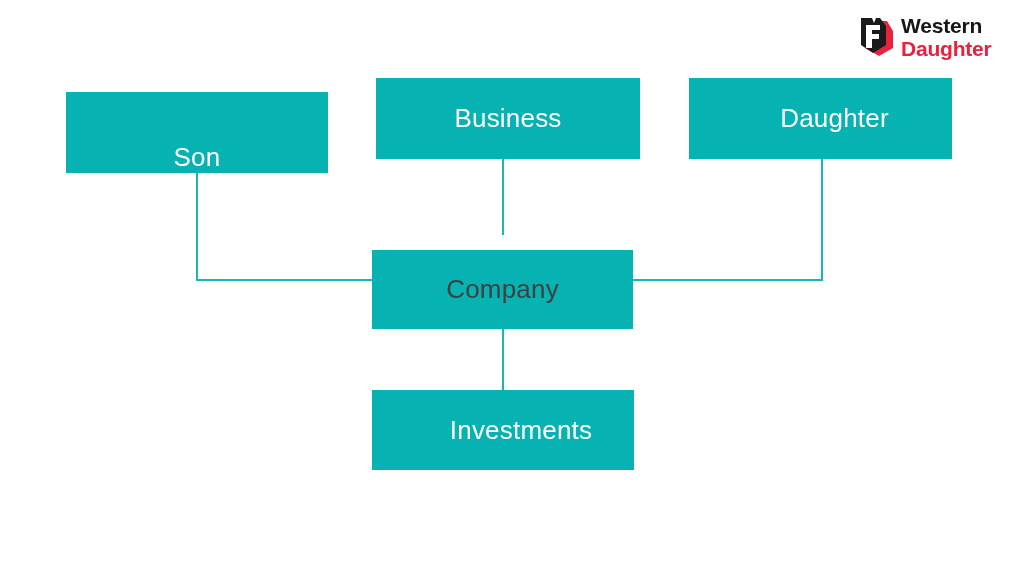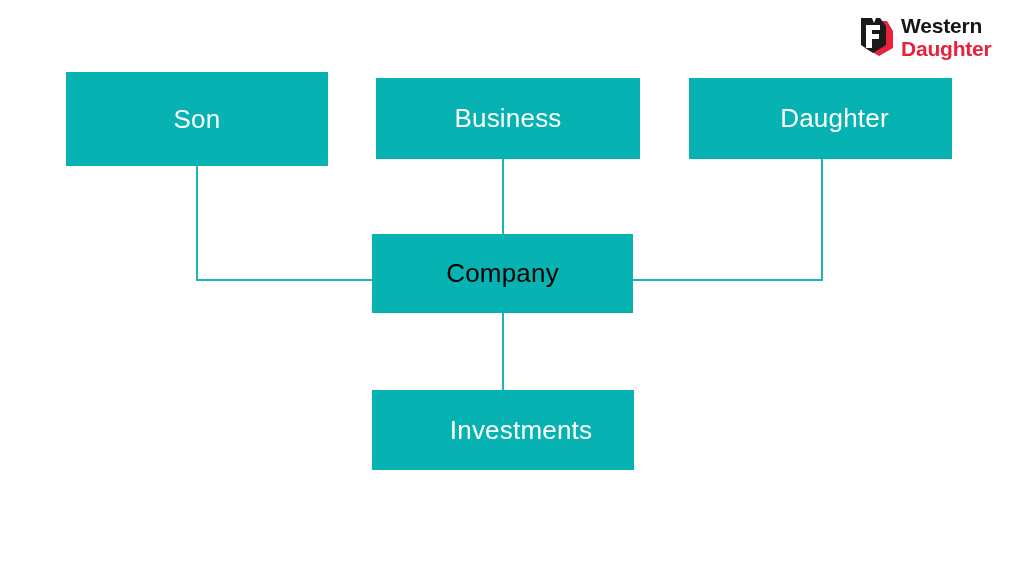--- a/index.html
+++ b/index.html
@@ -65,21 +65,21 @@
     display: flex;
     align-items: center;
     justify-content: center;
     color: #ffffff;
     font-size: 26px;
     font-weight: 300;
     letter-spacing: 0.2px;
     white-space: nowrap;
   }
 
-  .node-son        { left: 66px;  top: 72px;  width: 262px; height: 94px; }
+  .node-son        { left: 66px;  top: 92px;  width: 262px; height: 81px; align-items: flex-end; }
   .node-parents    { left: 376px; top: 78px;  width: 264px; height: 81px; }
   .node-daughter   { left: 689px; top: 78px;  width: 263px; height: 81px; }
   .node-company    { left: 372px; top: 234px; width: 261px; height: 79px; }
   .node-investments{ left: 372px; top: 390px; width: 262px; height: 80px; }
 
   
   .conn {
     position: absolute;
   }
   .conn-v { width: 2px; }
@@ -133,21 +133,21 @@
   </div>
 
   <div class="node node-parents" style="background: rgb(6, 178, 178); color: rgb(255, 255, 255);">
     <span>Business</span>
   </div>
 
   <div class="node node-daughter" style="background: rgb(6, 178, 178); color: rgb(255, 255, 255); padding-left: 28px;">
     <span>Daughter</span>
   </div>
 
-  <div class="node node-company" style="background: rgb(6, 178, 178); color: #000000;">
+  <div class="node node-company" style="background: rgb(6, 178, 178); color: #404040; margin-top: 16px;">
     <span>Company</span>
   </div>
 
   <div class="node node-investments" style="background: rgb(6, 178, 178); color: rgb(255, 255, 255); padding-left: 36px;">
     <span>Investments</span>
   </div>
 
 </div>
 
 </body></html>

